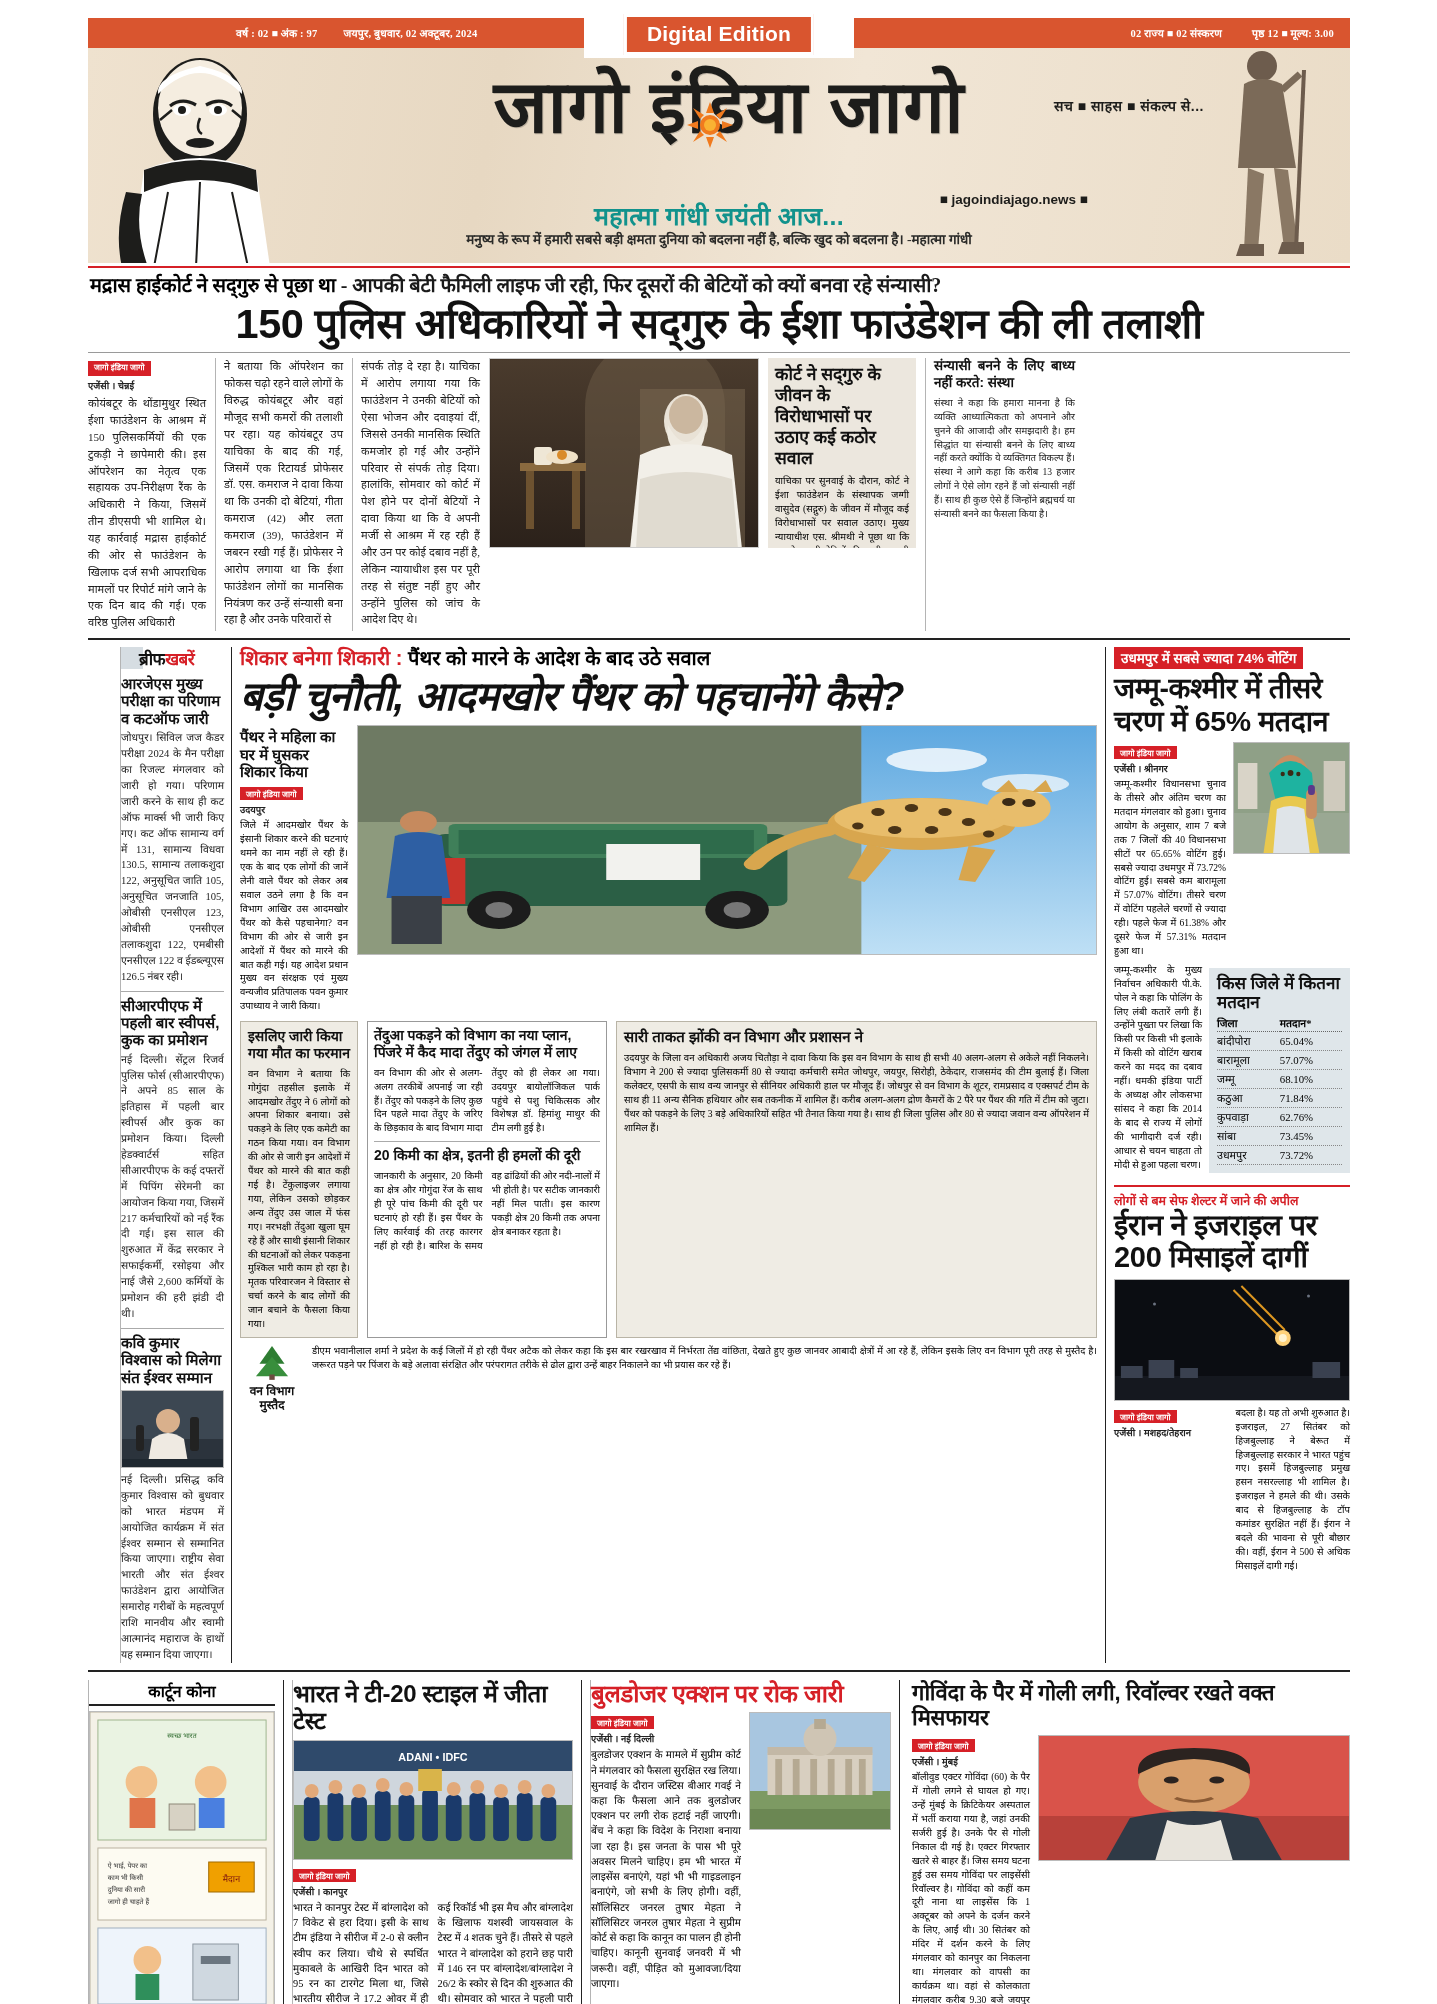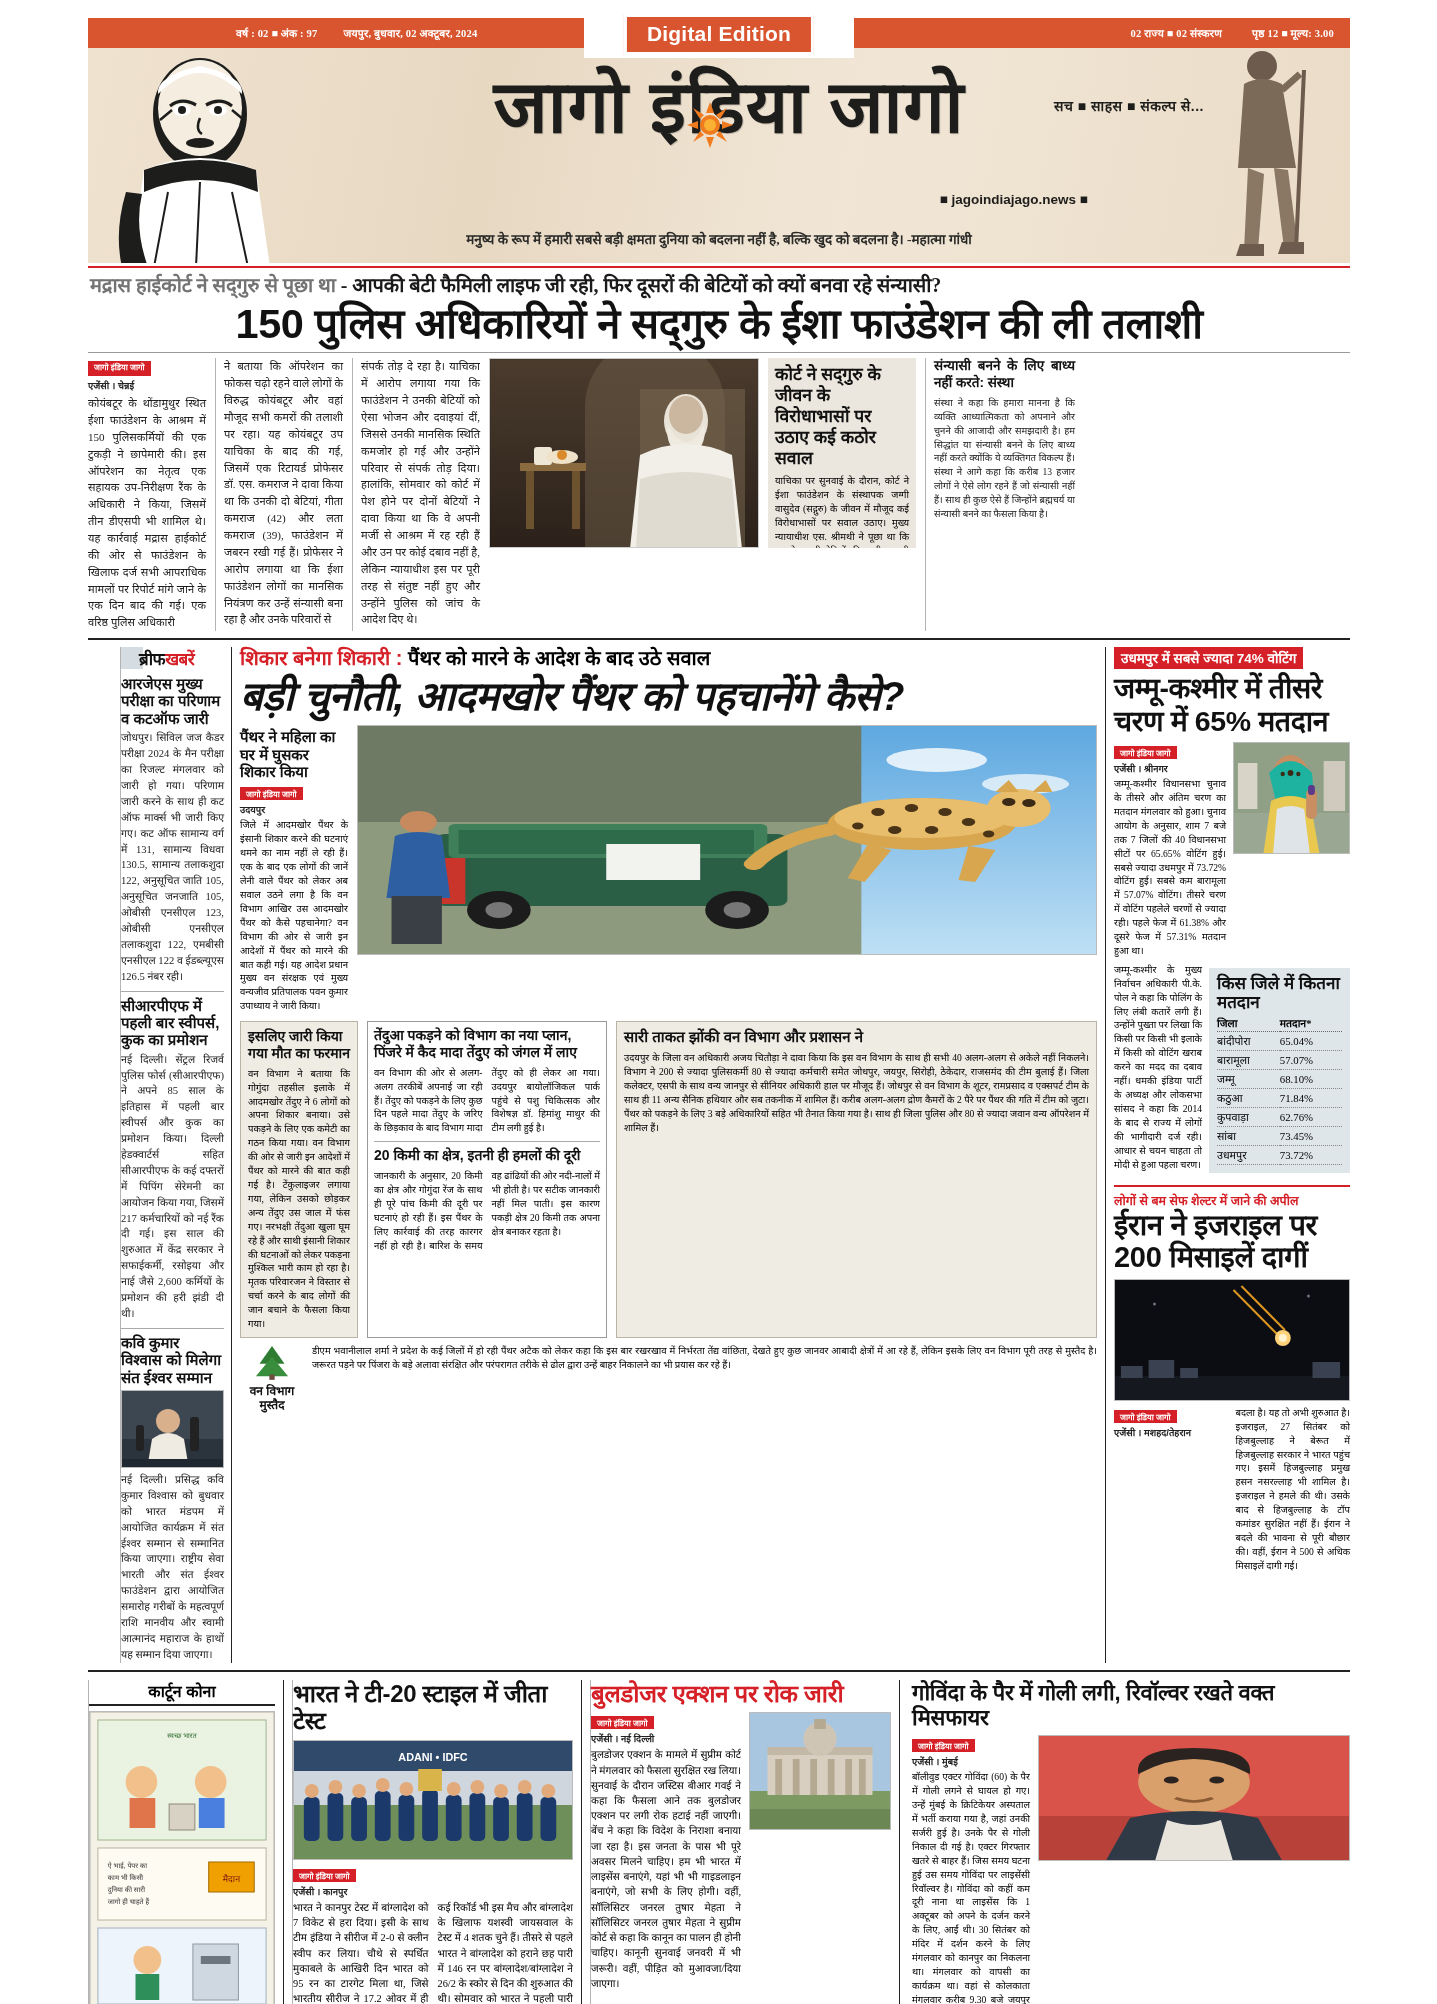--- a/index.html
+++ b/index.html
@@ -59,21 +59,21 @@
     position:absolute; left:0; right:0; top:182px; text-align:center;
     font-size:13.5px; color:#2a2a28; font-weight:bold;
   }
 
   
   .rule-red { height:2px; background:#d62027; margin:3px 0 0; }
   .kicker {
     padding:6px 2px 3px; font-size:20px; font-weight:bold; color:#1a1a1a;
     letter-spacing:-.1px; line-height:1.15;
   }
-  .kicker .k-red { color:#737373; }
+  .kicker .k-red { color:#000000; }
   .lead-head {
     font-family:"Liberation Sans",sans-serif; font-weight:bold;
     font-size:41.5px; color:#111; letter-spacing:-.4px; line-height:1.12;
     text-align:center; padding:1px 0 5px;
   }
   .thin-rule { height:1px; background:#9a9a9a; }
 
   .lead-body { display:flex; gap:9px; padding-top:5px; }
   .lead-col { font-size:11.1px; line-height:1.52; text-align:justify; color:#1c1c1c; }
   .byline { font-family:"Liberation Sans",sans-serif; font-weight:bold; font-size:9.5px; color:#222; margin-bottom:2px;}
@@ -230,20 +230,21 @@
               <path d="M40 40 L29 33 L33 29Z"></path>
           <path d="M40 6 L29 13 L33 17Z"></path>
               <path d="M6 40 L17 33 L13 29Z"></path>
         </g>
         <circle cx="23" cy="23" r="6" fill="#f9b233"></circle>
       </svg>
       <div class="mast-title">जागो इंडिया जागो</div>
       <div class="mast-motto">सच ■ साहस ■ संकल्प से...</div>
       <div class="mast-url">■ jagoindiajago.news ■</div>
     </div>
+    <div class="mast-jayanti">महात्मा गांधी जयंती आज...</div>
     <div class="mast-quote">मनुष्य के रूप में हमारी सबसे बड़ी क्षमता दुनिया को बदलना नहीं है, बल्कि खुद को बदलना है। -महात्मा गांधी</div>
   </div>
 
   <div class="rule-red"></div>
 
   <div class="kicker">
     <span class="k-red">मद्रास हाईकोर्ट ने सद्‌गुरु से पूछा था</span>
     <span>- आपकी बेटी फैमिली लाइफ जी रही, फिर दूसरों की बेटियों को क्यों बनवा रहे संन्यासी?</span>
   </div>
   <div class="lead-head">150 पुलिस अधिकारियों ने सद्‌गुरु के ईशा फाउंडेशन की ली तलाशी</div>

